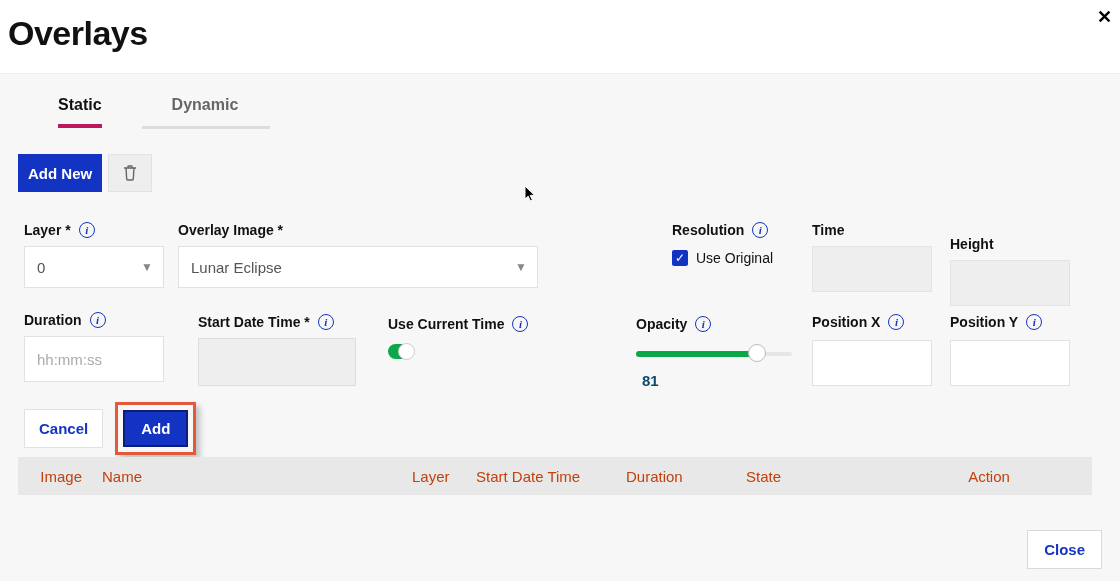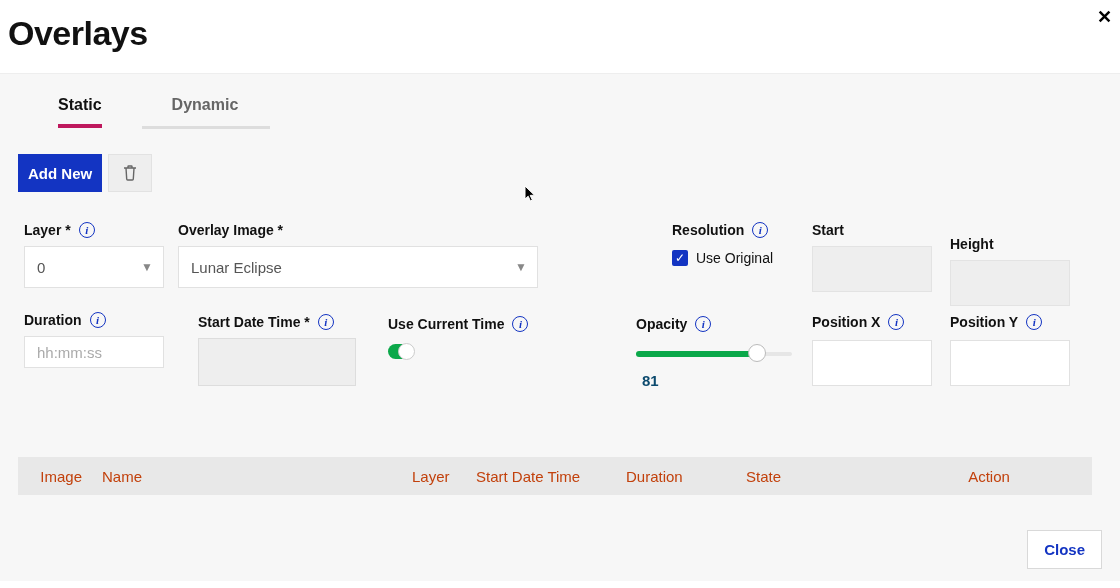--- a/index.html
+++ b/index.html
@@ -22,21 +22,21 @@
 
   .toolbar { padding:26px 0 0 18px; display:flex; gap:6px; }
   .btn-primary { background:#1334c2; color:#fff; border:none; padding:10px 10px; font-size:15px; font-weight:700; cursor:pointer; }
   .btn-trash { background:#eee; border:1px solid #e2e2e2; width:44px; height:38px; display:flex; align-items:center; justify-content:center; cursor:pointer; }
   .btn-trash svg { stroke:#666; }
   .label { font-size:14px; font-weight:700; display:flex; align-items:flex-end; gap:8px; }
   .info-icon { display:inline-flex; width:16px; height:16px; border:1.5px solid #1334c2; border-radius:50%; color:#1334c2; font-size:11px; font-weight:700; align-items:center; justify-content:center; font-family:Georgia, serif; font-style:italic; cursor:default; }
 
   .select { margin-top:8px; background:#fff; border:1px solid #e1e1e1; height:42px; display:flex; align-items:center; padding:0 12px; color:#555; font-size:15px; position:relative; }
   .select .chev { position:absolute; right:10px; color:#888; font-size:12px; }
-  .text-input { margin-top:8px; background:#fff; border:1px solid #e1e1e1; height:32px; padding:0 12px; color:#14532d; font-size:15px; width:100%; }
+  .text-input { margin-top:8px; background:#fff; border:1px solid #e1e1e1; height:46px; padding:0 12px; color:#14532d; font-size:15px; width:100%; }
   .text-input::placeholder { color:#aaa; }
   .disabled-box { margin-top:8px; background:#eee; border:1px solid #ddd; height:48px; }
   .small-box { margin-top:8px; background:#eee; border:1px solid #e3e3e3; height:46px; }
   .white-box { margin-top:10px; background:#fff; border:1px solid #e1e1e1; height:46px; }
 
   
   .fld { position:absolute; }
   .fld-layer       { left:24px;  top:148px; width:140px; }
   .fld-overlay     { left:178px; top:148px; width:360px; }
   .fld-resolution  { left:636px; top:148px; width:160px;margin-left:36px; }
@@ -134,21 +134,21 @@
         <span class="info-icon">i</span>
       </div>
       <div class="res-checkbox-row">
         <span class="chk">✓</span>
         <span>Use Original</span>
       </div>
     </div>
 
     <div class="fld fld-width">
       <div class="label">
-        <span>Start</span>
+        <span>Time</span>
       </div>
       <div class="small-box"></div>
     </div>
 
     <div class="fld fld-height">
       <div class="label">
         <span>Height</span>
       </div>
       <div class="small-box"></div>
     </div>
@@ -201,20 +201,26 @@
     </div>
 
     <div class="fld fld-posy">
       <div class="label">
         <span>Position Y</span>
         <span class="info-icon">i</span>
       </div>
       <div class="white-box"></div>
     </div>
 
+    <div class="actions-row">
+      <button class="btn-cancel">Cancel</button>
+      <div class="add-highlight">
+        <button class="btn-add">Add</button>
+      </div>
+    </div>
 
     <div class="table-header">
       <div class="th th-image">Image</div>
       <div class="th th-name">Name</div>
       <div class="th th-layer">Layer</div>
       <div class="th th-sdt">Start Date Time</div>
       <div class="th th-dur">Duration</div>
       <div class="th th-state">State</div>
       <div class="th th-action">Action</div>
     </div>

